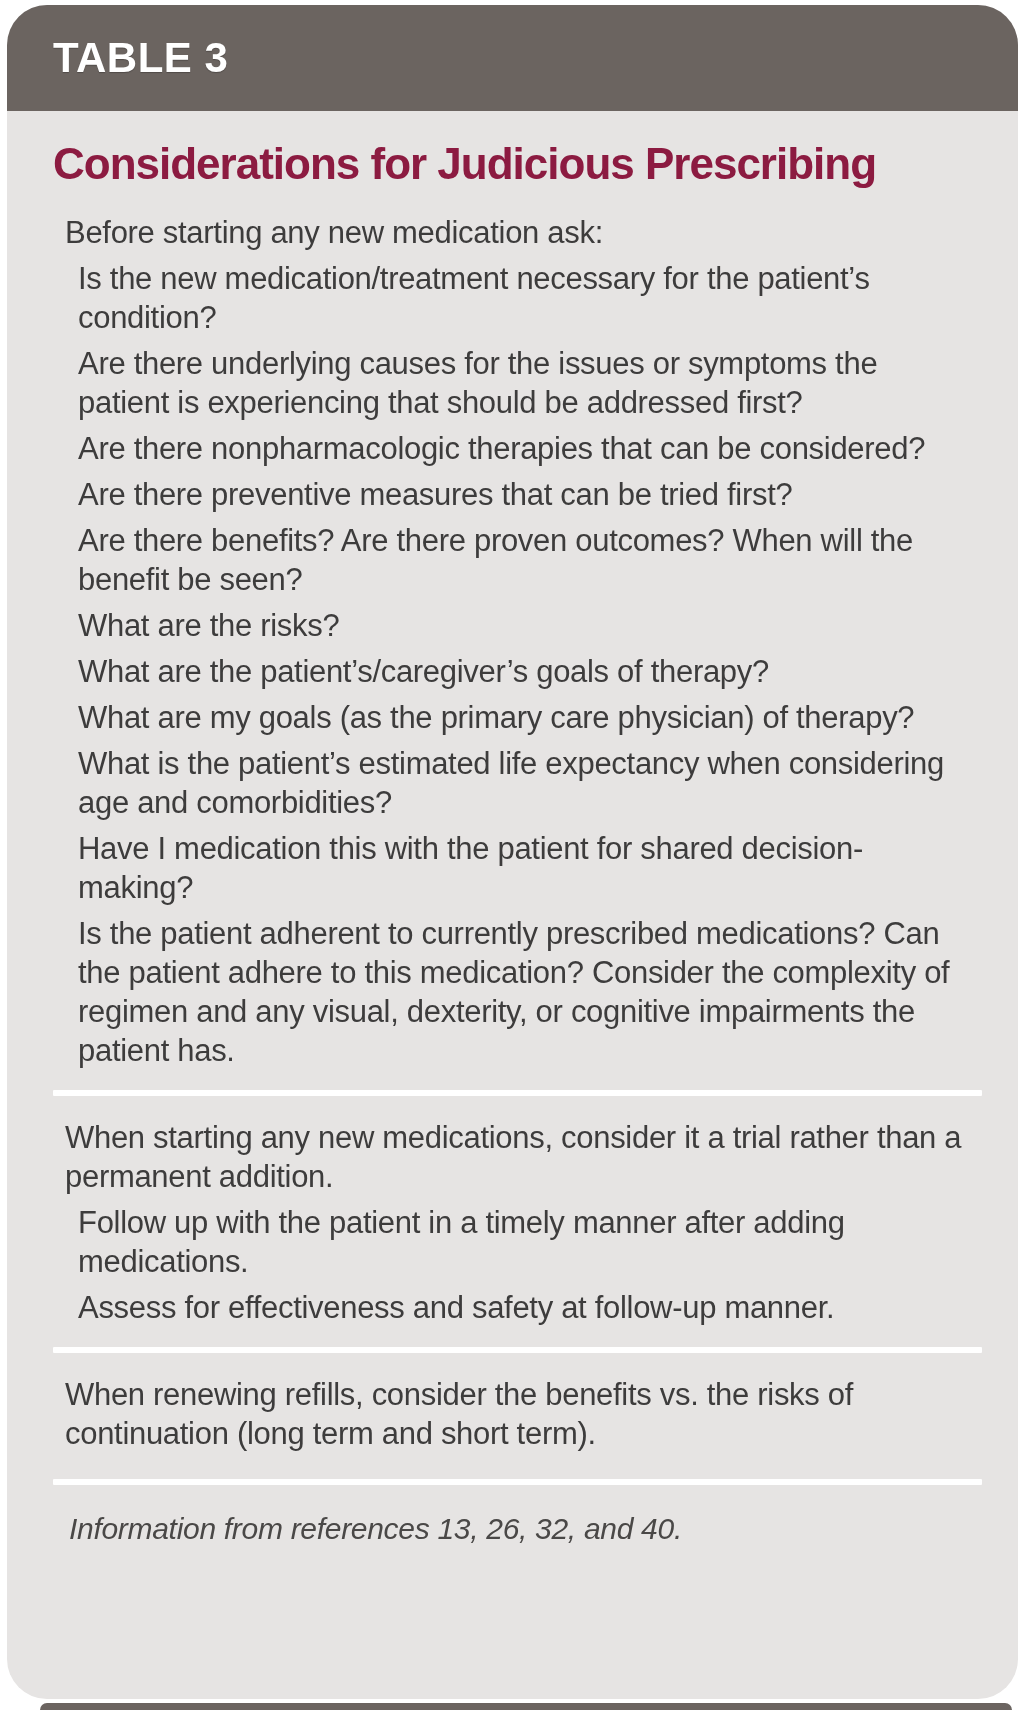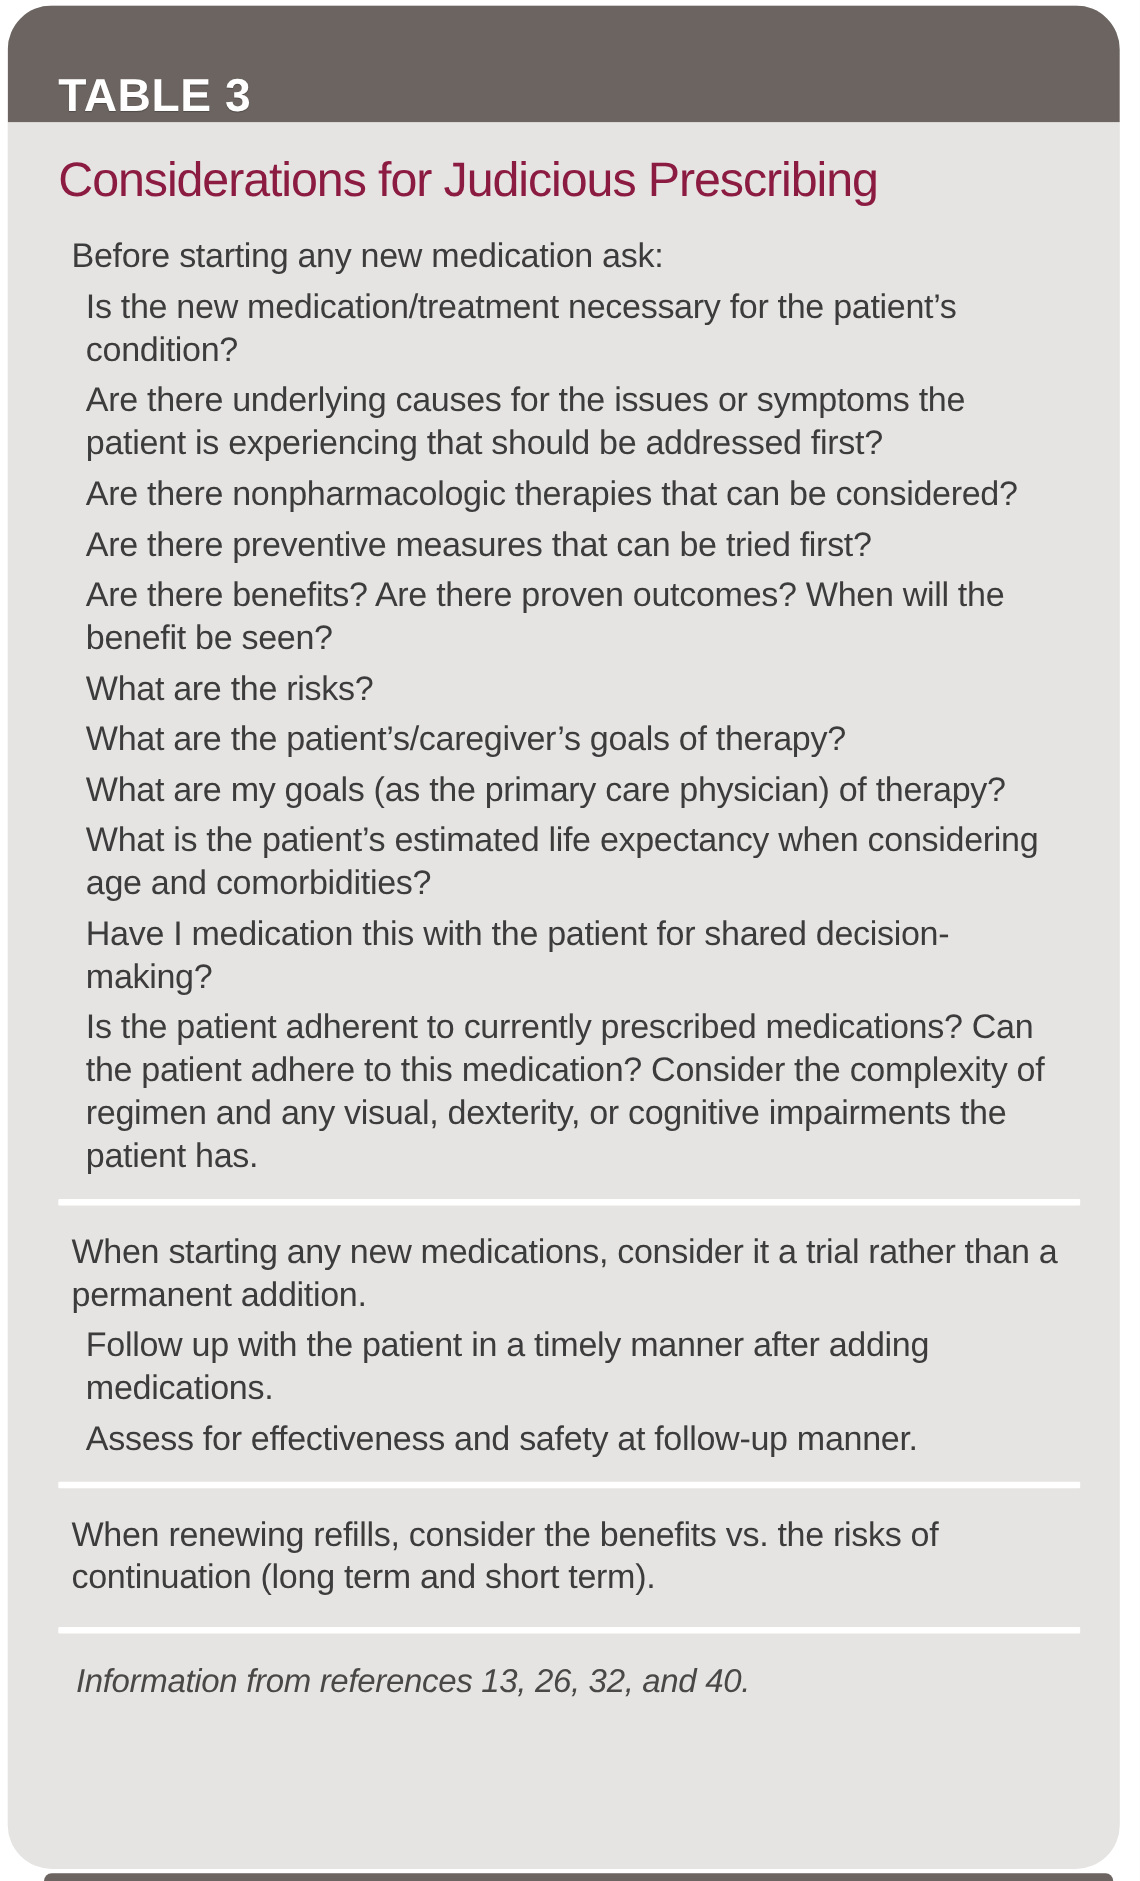--- a/index.html
+++ b/index.html
@@ -22,21 +22,21 @@
     width: 1011px;
     height: 1694px;
     border-radius: 40px;
     background: #e6e4e3;
     overflow: hidden;
   }
   .card-header {
     background: #6b6460;
     height: 106px;
     display: flex;
-    align-items: flex-end;
+    align-items: center;
     padding-left: 46px;
     box-sizing: border-box;
   }
   .table-label {
     color: #ffffff;
     font-size: 42px;
     font-weight: bold;
     letter-spacing: 0.5px;
     text-shadow: 0 1px 1px rgba(0,0,0,0.25);
   }
@@ -44,21 +44,21 @@
     padding: 14px 36px 0 46px;
     color: #3d3c3c;
     font-size: 31px;
     line-height: 39px;
     letter-spacing: -0.3px;
   }
   .table-title {
     color: #8c1b41;
     font-size: 44px;
     line-height: 50px;
-    font-weight: normal;
+    font-weight: bold;
     letter-spacing: -1px;
     margin: 14px 0 24px 0;
   }
   .lead {
     margin: 0 0 7px 12px;
     max-width: 915px;
   }
   .item {
     margin: 0 0 7px 0;
     padding-left: 25px;

